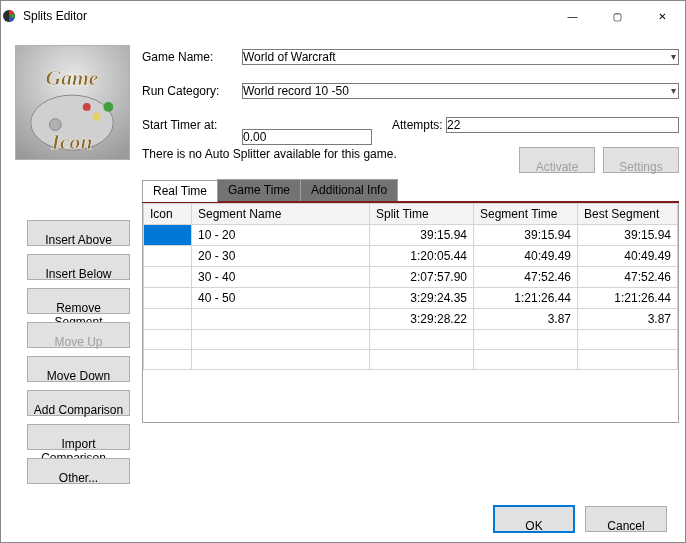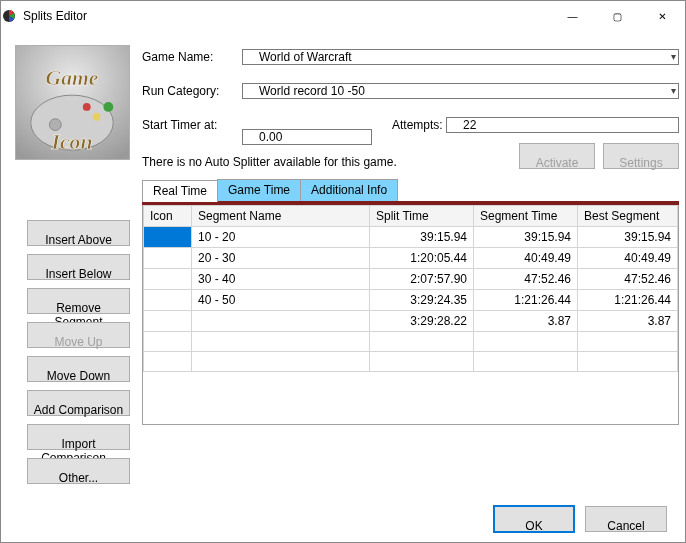--- a/index.html
+++ b/index.html
@@ -66,40 +66,40 @@
 
   .rightcol { flex: 1; display: flex; flex-direction: column; }
   .formrow {
     display: flex; align-items: center; height: 23px; margin-bottom: 11px;
   }
   .formrow .label { width: 100px; }
   .formrow .label2 { width: 74px; padding-left: 20px; }
   .textin, .combo {
     height: 16px;
     border: 1px solid #7a7a7a;
-    padding: 0 16px;
+    padding: 0 0;
     font-family: inherit; font-size: 12px;
     background: #fff;
   }
   .combo {
     display: flex; align-items: center; justify-content: space-between;
     padding-right: 2px;
   }
   .combo .arrow { font-size: 10px; color: #444; }
-  .msgrow { display: flex; align-items: flex-end; height: 22px; margin-bottom: 10px; }
+  .msgrow { display: flex; align-items: flex-start; height: 22px; margin-bottom: 10px; }
   .msgrow .msg { flex: 1; }
   .msgrow .winbutton { width: 76px; margin-left: 8px; }
 
-  .tabs { display: flex; border-bottom: 4px solid #7f1d1d; }
+  .tabs { display: flex; border-bottom: 2px solid #7f1d1d; }
   .tab {
     padding: 3px 10px 4px 10px;
     border: 1px solid #a0a0a0;
     border-bottom: none;
     margin-right: -1px;
-    background: #7dd3fc;
+    background: #737373;
     font-size: 12px;
     position: relative;
   }
   .tab.active {
     background: #fff;
     top: 1px;
     z-index: 1;
   }
 
   .grid {

